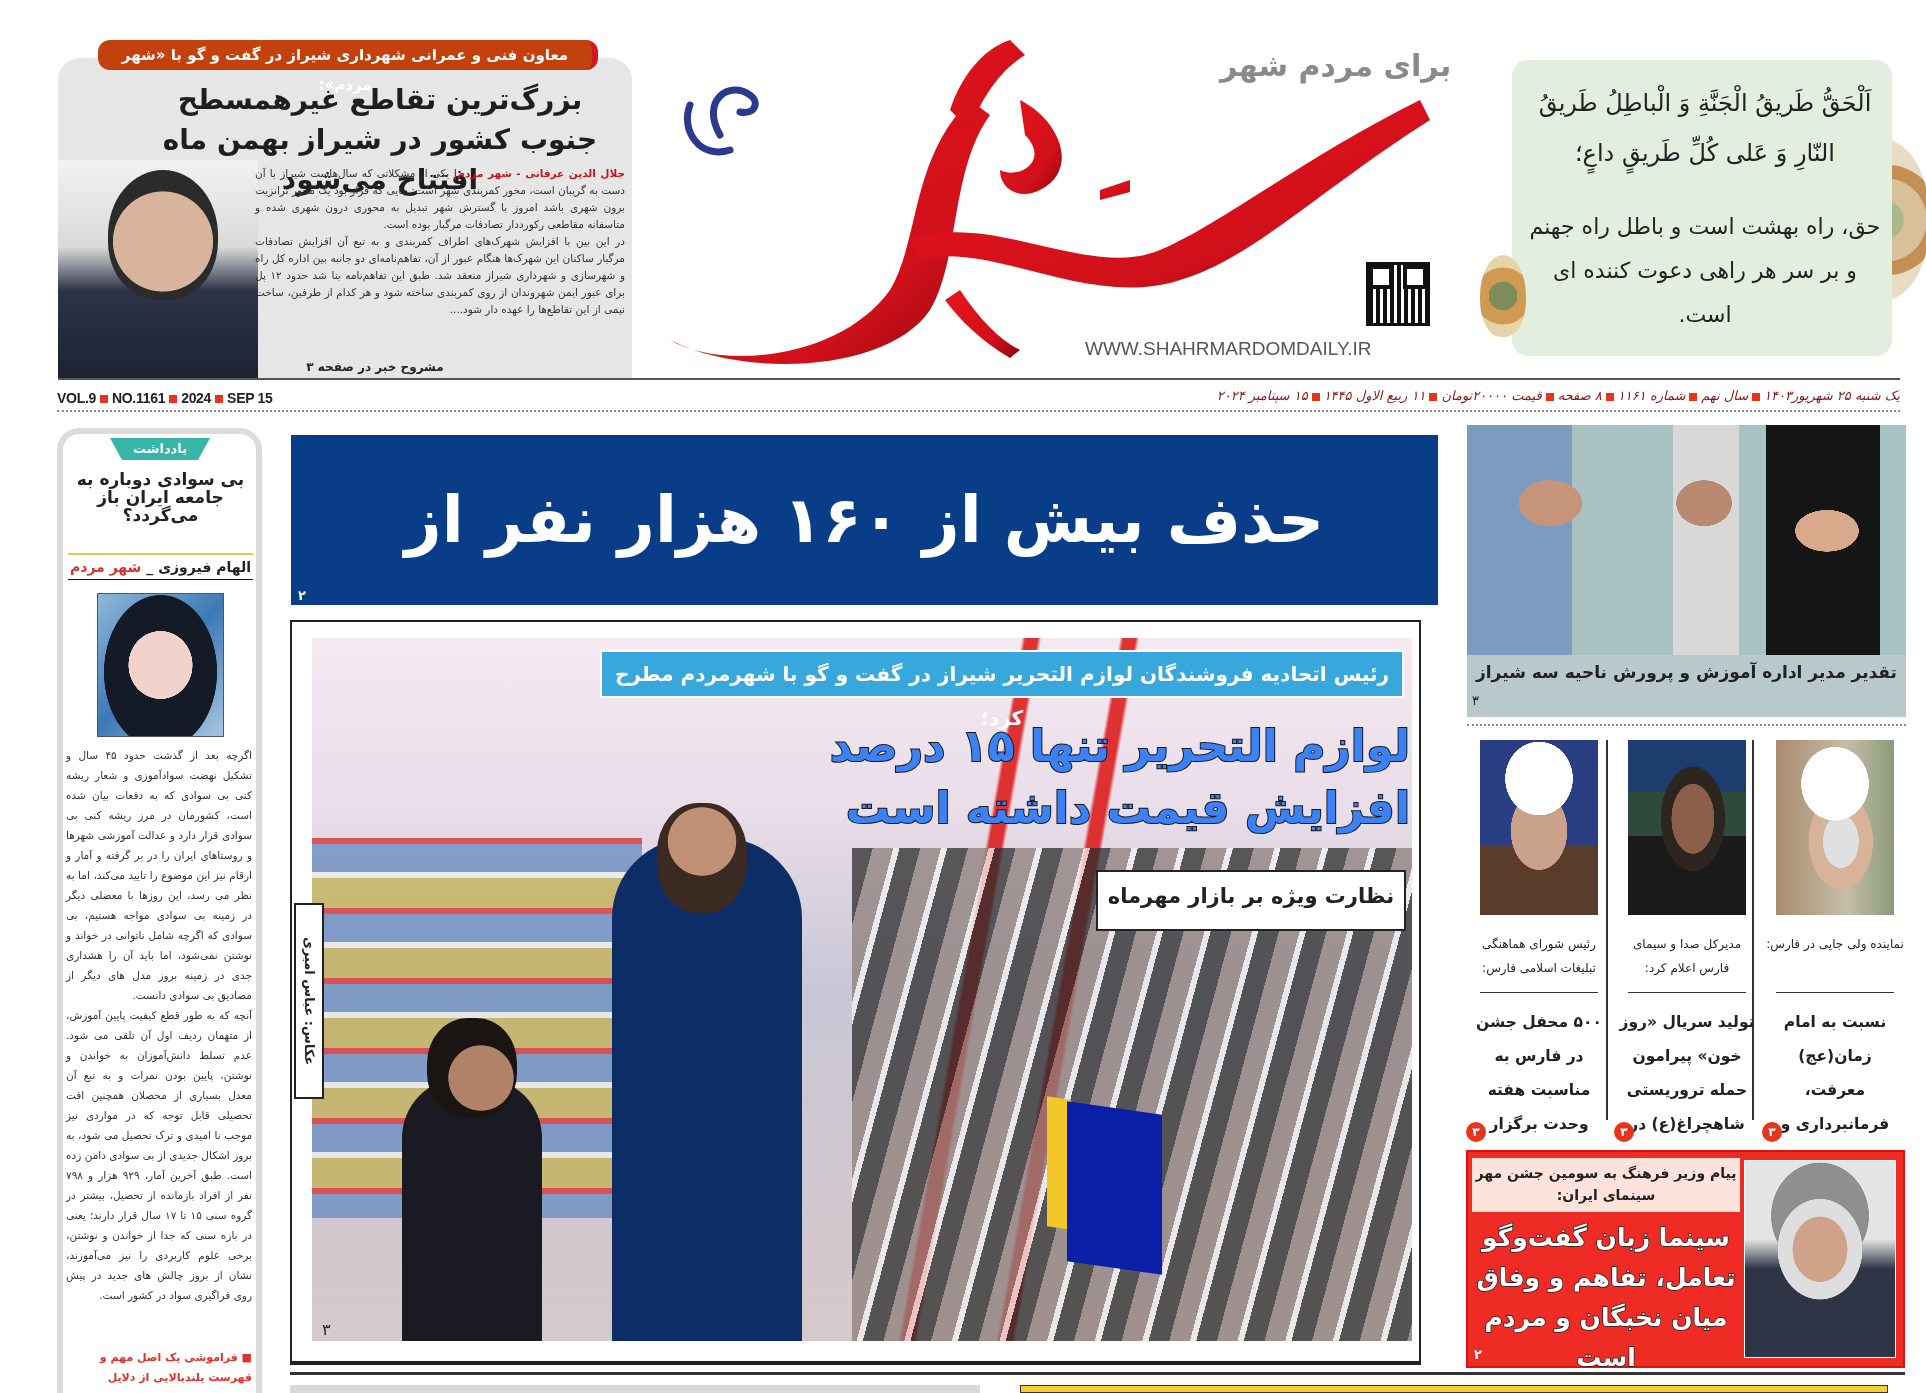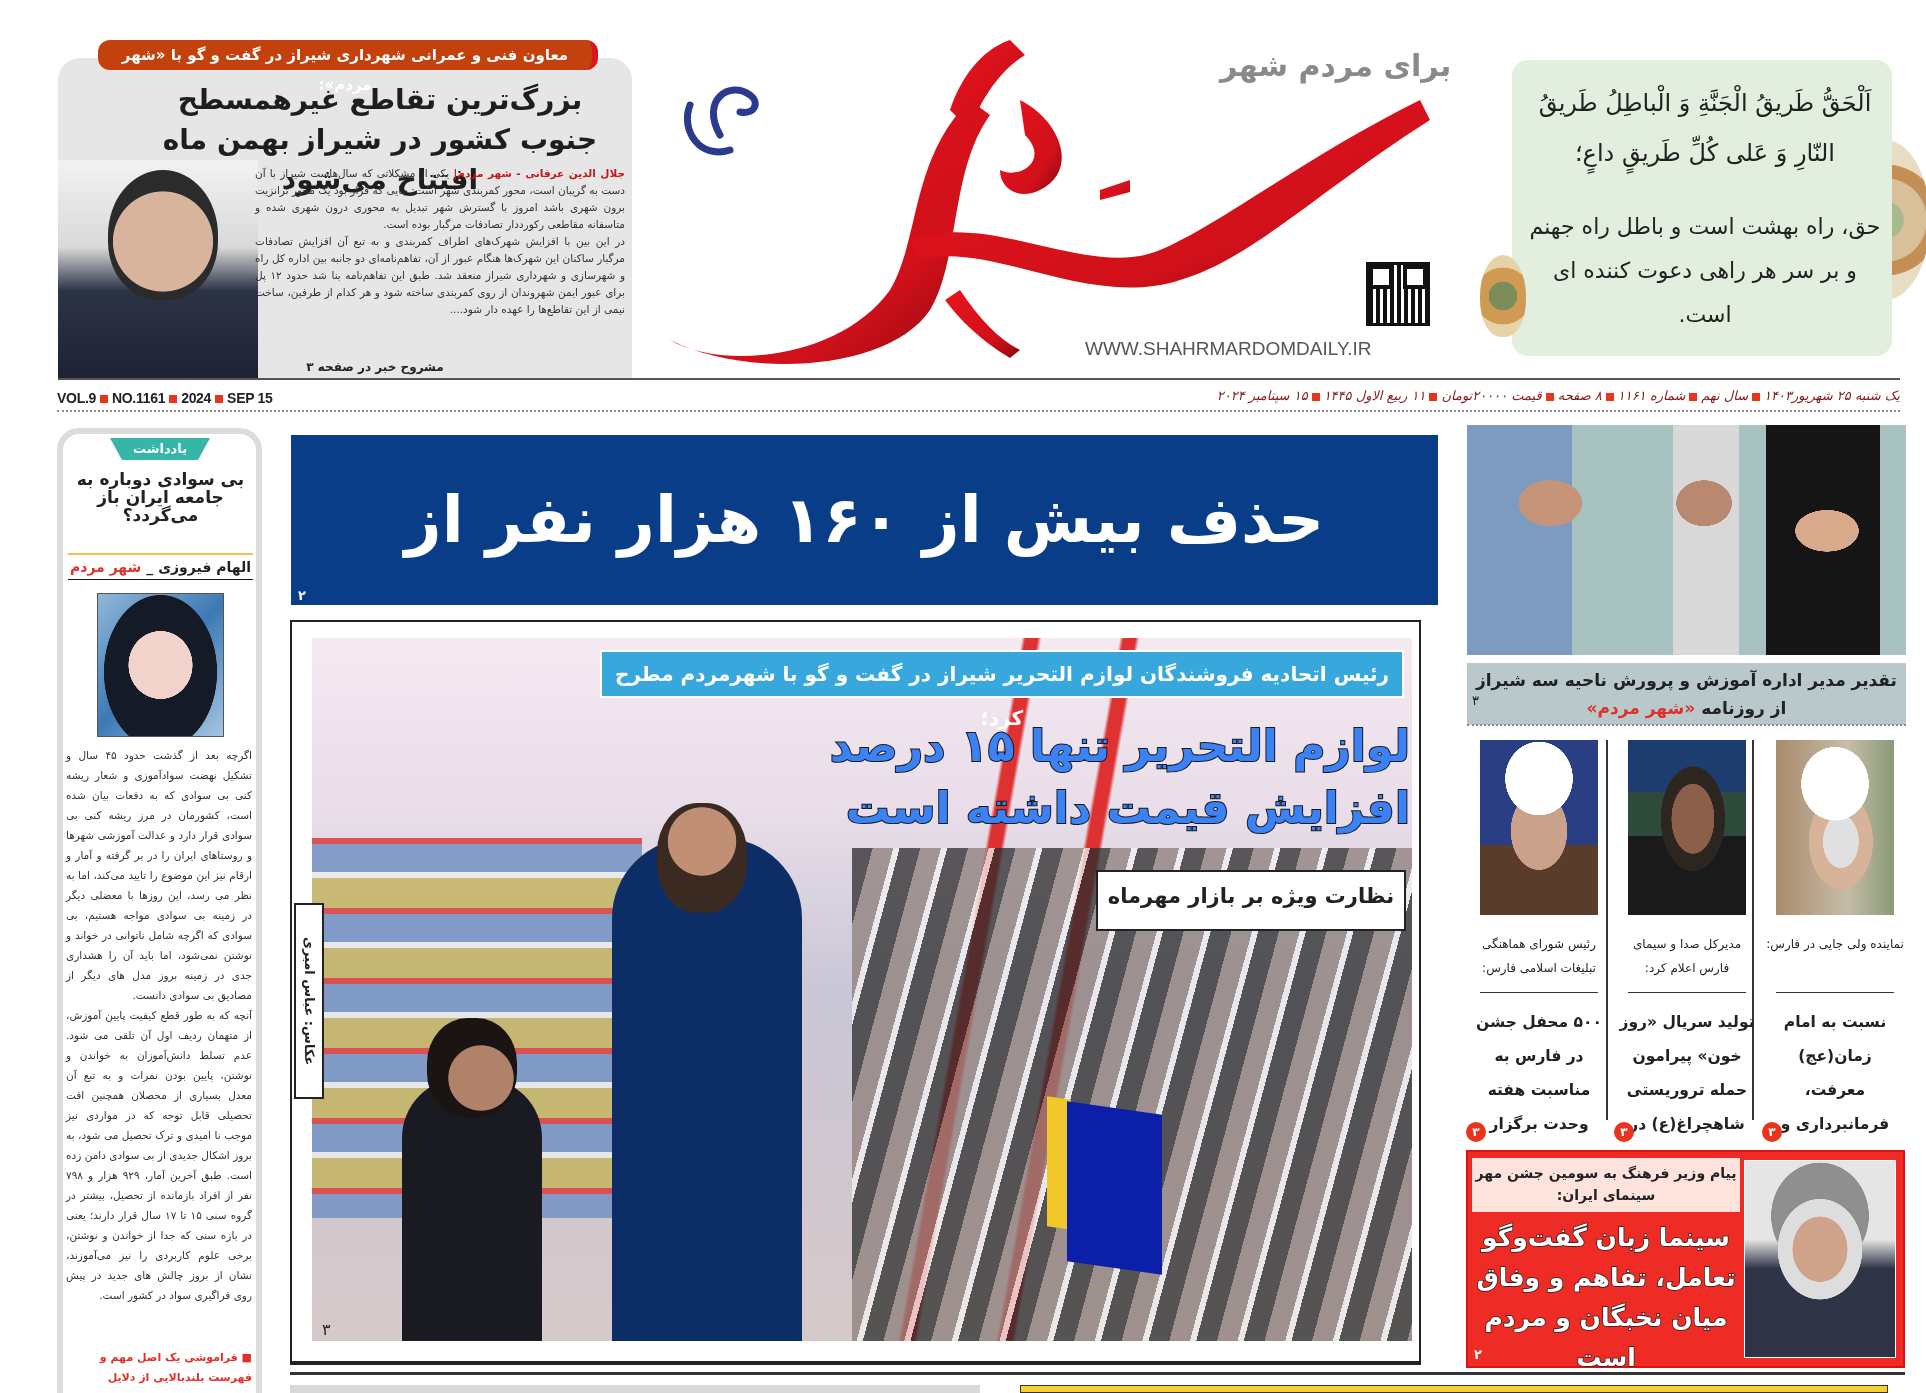--- a/index.html
+++ b/index.html
@@ -76,21 +76,21 @@
   #mp-credit { left: 294px; top: 903px; width: 30px; height: 196px; background: #fff; border: 2px solid #222; writing-mode: vertical-rl; font-size: 13px; font-weight: bold; text-align: center; line-height: 26px; }
   #mp-page { left: 322px; top: 1320px; font-size: 16px; color: #222; }
 
   
   #rc-photo { left: 1467px; top: 425px; width: 439px; height: 230px; background:
       radial-gradient(ellipse 8% 11% at 19% 34%, #c59479 0 90%, transparent 91%),
       radial-gradient(ellipse 7% 11% at 54% 34%, #b88870 0 90%, transparent 91%),
       radial-gradient(ellipse 8% 10% at 82% 46%, #d8a98a 0 90%, transparent 91%),
       linear-gradient(90deg, #7d9ac1 0 24%, #a7c2c0 24% 47%, #d8d8d8 47% 62%, #a7c2c0 62% 68%, #151515 68% 94%, #a7c2c0 94%);
   }
-  #rc-caption { left: 1467px; top: 655px; width: 439px; height: 62px; background: #b9c9cb; font-size: 17px; font-weight: bold; text-align: center; line-height: 28px; padding-top: 3px; margin-top: 8px; }
+  #rc-caption { left: 1467px; top: 655px; width: 439px; height: 62px; background: #b9c9cb; font-size: 17px; font-weight: bold; text-align: center; line-height: 28px; padding-top: 3px; }
   #rc-caption .hl { color: #e0302a; }
   #rc-page { left: 1472px; top: 693px; font-size: 13px; }
   #rc-dots { left: 1467px; top: 724px; width: 439px; border-top: 2px dotted #888; }
 
   
   .pcol { position: absolute; top: 740px; width: 130px; height: 380px; }
   .pcol .pic { position: absolute; left: 10px; top: 0; width: 118px; height: 175px; }
   .pcol .role { position: absolute; left: 0; top: 192px; width: 138px; font-size: 12px; text-align: center; line-height: 24px; }
   .pcol .rule { position: absolute; left: 10px; top: 252px; width: 118px; height: 1px; background: #333; }
   .pcol .head { position: absolute; left: 0; top: 265px; width: 138px; font-size: 15.5px; font-weight: bold; text-align: center; line-height: 34px; }
@@ -192,21 +192,20 @@
 </div>
 <div class="abs" id="mp-kicker" dir="rtl">رئیس اتحادیه فروشندگان لوازم التحریر شیراز در گفت و گو با شهرمردم مطرح کرد؛</div>
 <div class="abs" id="mp-title" dir="rtl">لوازم التحریر تنها ۱۵ درصد افزایش قیمت داشته است</div>
 <div class="abs" id="mp-sub" dir="rtl">نظارت ویژه بر بازار مهرماه</div>
 <div class="abs" id="mp-credit" dir="rtl">عکاس: عباس امیری</div>
 <div class="abs" id="mp-page">۳</div>
 
 <div class="abs" id="rc-photo"></div>
 <div class="abs" id="rc-caption" dir="rtl">
   <div>تقدیر مدیر اداره آموزش و پرورش ناحیه سه شیراز</div>
-  <div><span>از روزنامه </span><span class="hl">«شهر مردم»</span></div>
 </div>
 <div class="abs" id="rc-page">۳</div>
 <div class="abs" id="rc-dots"></div>
 
 <div class="pcol" style="left:1766px;" dir="rtl">
   <div class="pic" id="pic-a"></div>
   <div class="role">نماینده ولی جایی در فارس:</div>
   <div class="rule"></div>
   <div class="head">نسبت به امام زمان(عج) معرفت، فرمانبرداری و هواداری داشته باشیم</div>
   <div class="pg">۳</div>

